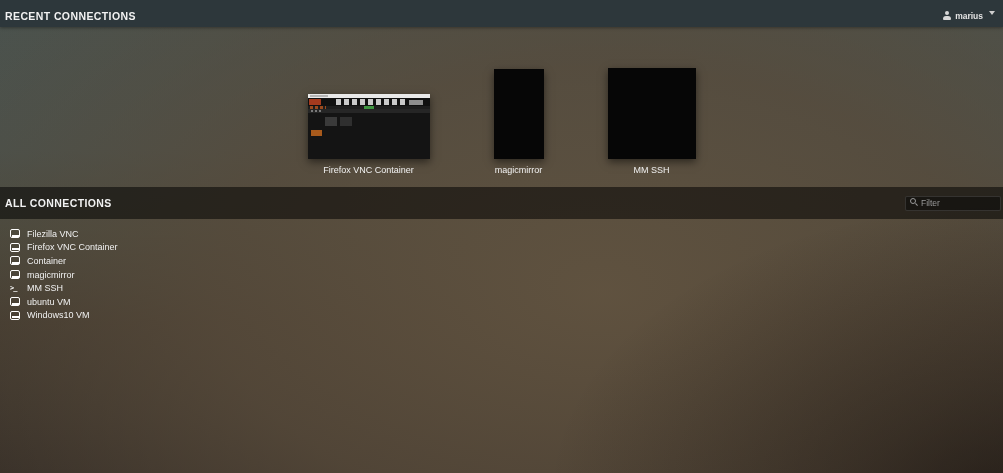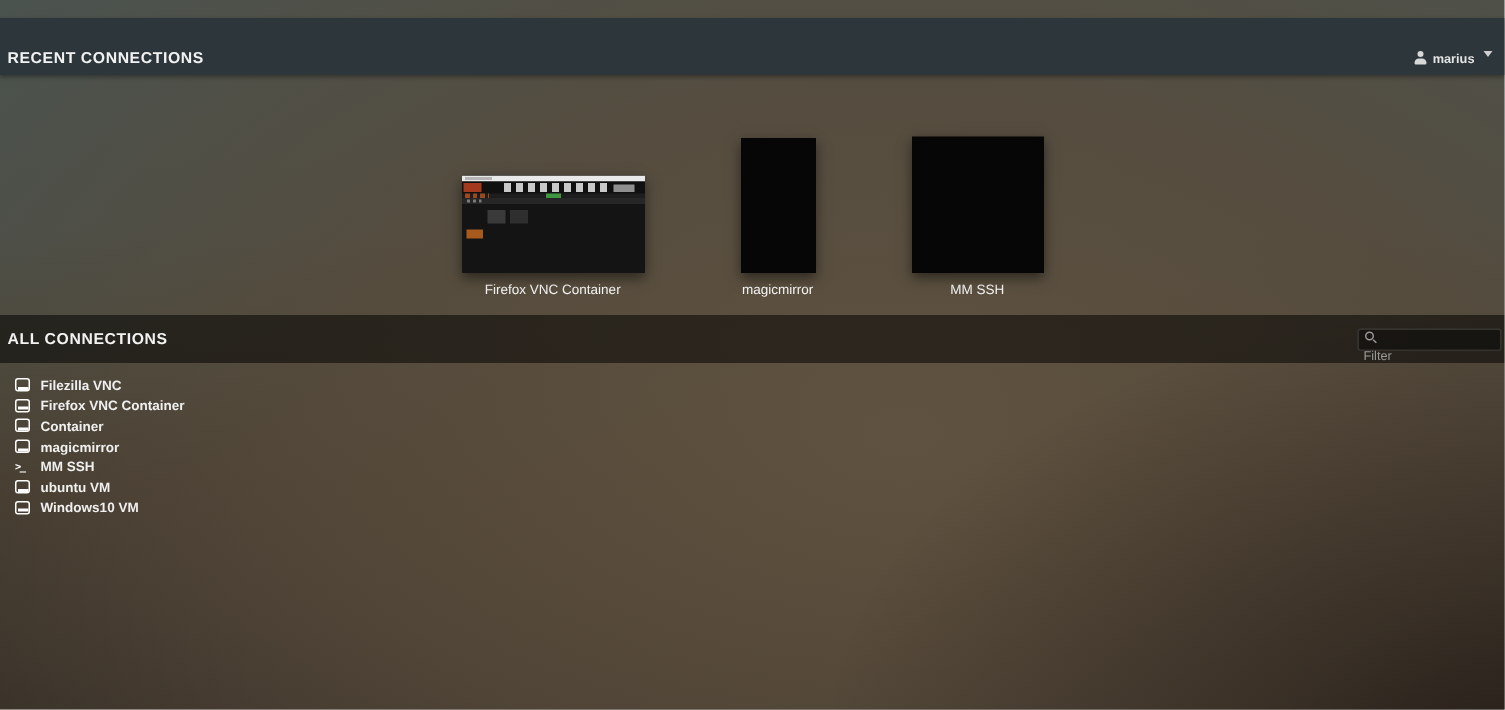--- a/index.html
+++ b/index.html
@@ -8,21 +8,21 @@
     font-family:"Liberation Sans", sans-serif;
     background:
       radial-gradient(700px 450px at 100% 105%, rgba(15,10,8,0.55), rgba(0,0,0,0) 65%),
       radial-gradient(1100px 650px at 60% 62%, rgba(97,83,64,0.95) 0%, rgba(88,75,59,0.8) 35%, rgba(0,0,0,0) 72%),
       linear-gradient(to bottom, #4a534f 0%, #49524e 32%, #474a40 48%, #3f382e 68%, #322b25 100%);
   }
 
   
   .top-bar {
     height:22px; background:#2d373b; display:flex; align-items:center;
-    padding:16px 8px 0 5px; box-shadow:0 1px 3px rgba(0,0,0,0.35); position:relative; z-index:2;margin-top:12px;
+    padding:5px 8px 0 5px; box-shadow:0 1px 3px rgba(0,0,0,0.35); position:relative; z-index:2;
   }
   .bar-title { color:#f2f2f2; font-size:10.5px; font-weight:bold; letter-spacing:0.4px; }
   .user-menu { margin-left:auto; display:flex; align-items:flex-start; gap:4px;
     color:#e3e3e3; font-size:8.5px; font-weight:bold; cursor:pointer; }
   .person-icon { position:relative; width:9px; height:9px; display:inline-block; }
   .person-icon::before { content:""; position:absolute; top:0; left:2.5px; width:4px; height:4px; border-radius:50%; background:#d8d8d8; }
   .person-icon::after  { content:""; position:absolute; bottom:0; left:0.5px; width:8px; height:4px; border-radius:3px 3px 1px 1px; background:#d8d8d8; }
   .caret-down { width:0; height:0; border-left:3px solid transparent; border-right:3px solid transparent; border-top:4px solid #cfcfcf; display:inline-block; margin-left:2px; }
 
   
@@ -55,30 +55,30 @@
   .ff-badge { top:36px; left:3px; width:11px; height:6px; background:#a85a1c; }
 
   
   .section-bar {
     height:32px; background:rgba(0,0,0,0.52); display:flex; align-items:center;
     padding:0 2px 0 5px; position:relative;
   }
   .filter-box {
     margin-left:auto; width:88px; height:13px;
     background:rgba(8,8,8,0.5); border:1px solid rgba(255,255,255,0.13); border-radius:2px;
-    display:flex; padding:0 3px; gap:3px;flex-direction:column;
+    display:flex; padding:0 3px; gap:3px;
   }
   .filter-input { background:transparent; border:none; outline:none; color:#ddd; font-size:8.5px; width:100%; padding:0; font-family:"Liberation Sans",sans-serif; }
   .filter-input::placeholder { color:#9a9a9a; }
   .search-icon { position:relative; width:9px; height:9px; flex:0 0 auto; }
   .search-icon::before { content:""; position:absolute; top:1px; left:1px; width:4px; height:4px; border:1px solid #999; border-radius:50%; }
   .search-icon::after { content:""; position:absolute; width:3px; height:1px; background:#999; transform:rotate(45deg); left:5.5px; top:7px; }
 
   
-  .connection-list { list-style:none; margin:0; padding:8px 0 0 0;font-weight:bold; }
+  .connection-list { list-style:none; margin:0; padding:8px 0 0 0; }
   .conn-row { display:flex; align-items:center; height:13.6px; padding-left:10px; gap:7px;
     color:#f0f0f0; font-size:9px; cursor:pointer; }
   .monitor-icon { width:10px; height:9px; border:1px solid #fff; border-radius:2px; position:relative; box-sizing:border-box; flex:0 0 auto; }
   .monitor-icon::after { content:""; position:absolute; left:0.5px; right:0.5px; bottom:0.5px; height:2px; background:#fff; }
   .terminal-icon { width:10px; flex:0 0 auto; color:#fff; font-family:"DejaVu Sans Mono", monospace; font-size:7px; font-weight:bold; letter-spacing:-1px; line-height:9px; }
   .terminal-icon::before { content:">_"; }
   .conn-label { white-space:nowrap; }
 </style>
 </head>
 <body>

